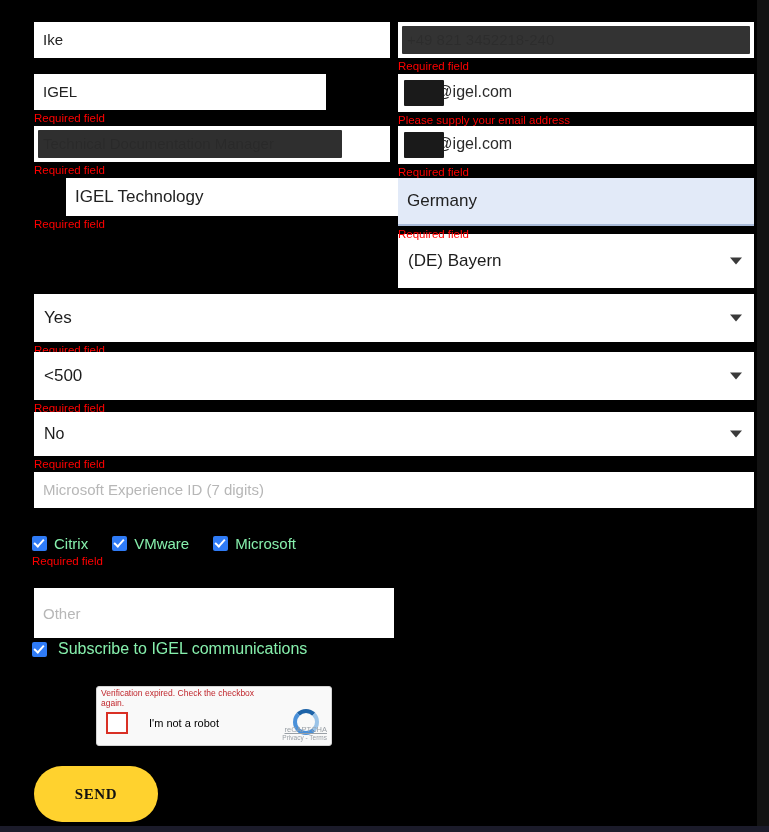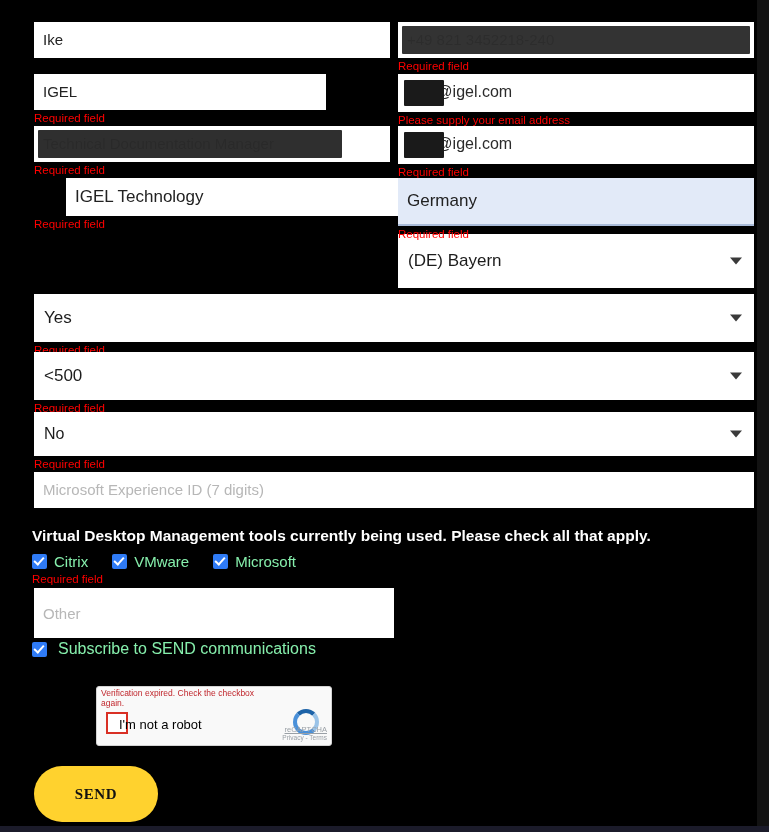--- a/index.html
+++ b/index.html
@@ -156,22 +156,22 @@
   }
   .rc-box {
     position: absolute;
     left: 9px; top: 25px;
     width: 22px; height: 22px;
     background: #ffffff;
     border: 2px solid #d93025;
   }
   .rc-label {
     position: absolute;
-    left: 22px; top: 30px;
-    font-size: 13px;
+    left: 52px; top: 30px;
+    font-size: 11px;
     color: #000000;
   }
   .rc-logo {
     position: absolute;
     right: 8px; top: 20px;
     width: 32px; height: 32px;
   }
   .rc-logo .ring {
     position: absolute;
     left: 2px; top: 2px;
@@ -309,21 +309,20 @@
       <span class="caret"></span>
     </div>
     <span class="err">Required field</span>
   </div>
 
   <div class="field" style="left:34px; top:472px; width:720px;">
     <input class="txt" type="text" style="height: 36px; font-size: 15px;" placeholder="Microsoft Experience ID (7 digits)">
   </div>
 
   <div class="field" style="left:32px; top:527px; width:720px;">
-    <div class="section-label">Virtual Desktop Management tools currently being used. Please check all that apply.</div>
     <div style="display:flex; align-items:center; gap:24px; margin-top:8px;">
       <label class="checkline">
         <span class="cb"></span>
         <span>Citrix</span>
       </label>
       <label class="checkline">
         <span class="cb"></span>
         <span>VMware</span>
       </label>
       <label class="checkline">
@@ -334,21 +333,21 @@
     <span class="err" style="margin-top:2px;">Required field</span>
   </div>
 
   <div class="field" style="left:34px; top:588px; width:360px;">
     <input class="txt" type="text" style="height: 50px; font-size: 15px;" placeholder="Other">
   </div>
 
   <div class="field" style="left:32px; top:640px;">
     <label class="checkline" style="font-size:16px; gap:11px;">
       <span class="cb"></span>
-      <span>Subscribe to SEND communications</span>
+      <span>Subscribe to IGEL communications</span>
     </label>
   </div>
 
   <div class="recaptcha">
     <div class="recaptcha-warn">Verification expired. Check the checkbox again.</div>
     <div class="rc-box"></div>
     <div class="rc-label">I'm not a robot</div>
     <div class="rc-logo">
         <div class="ring"></div>
       </div>

